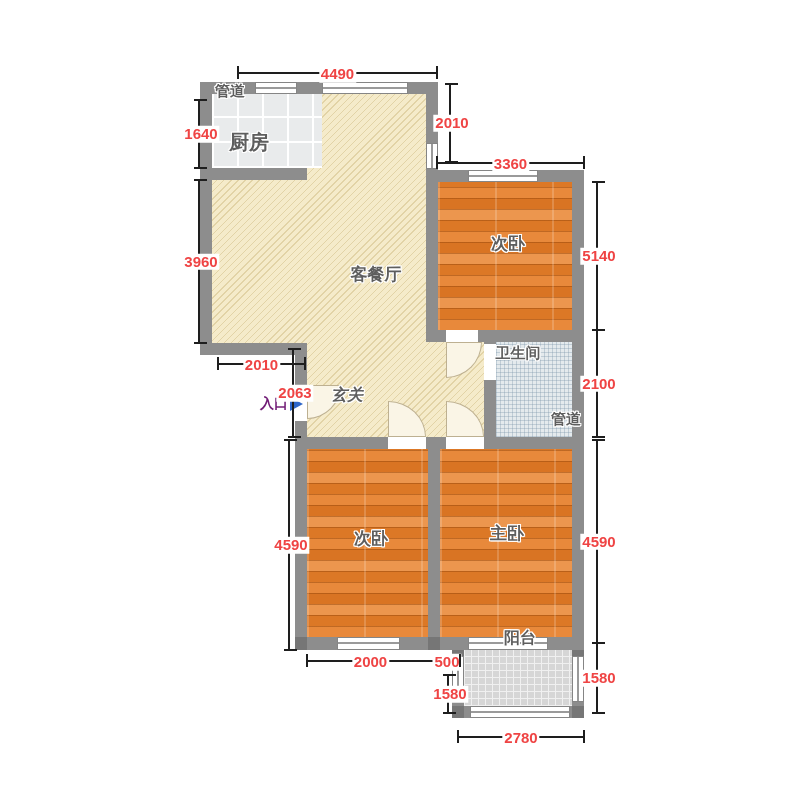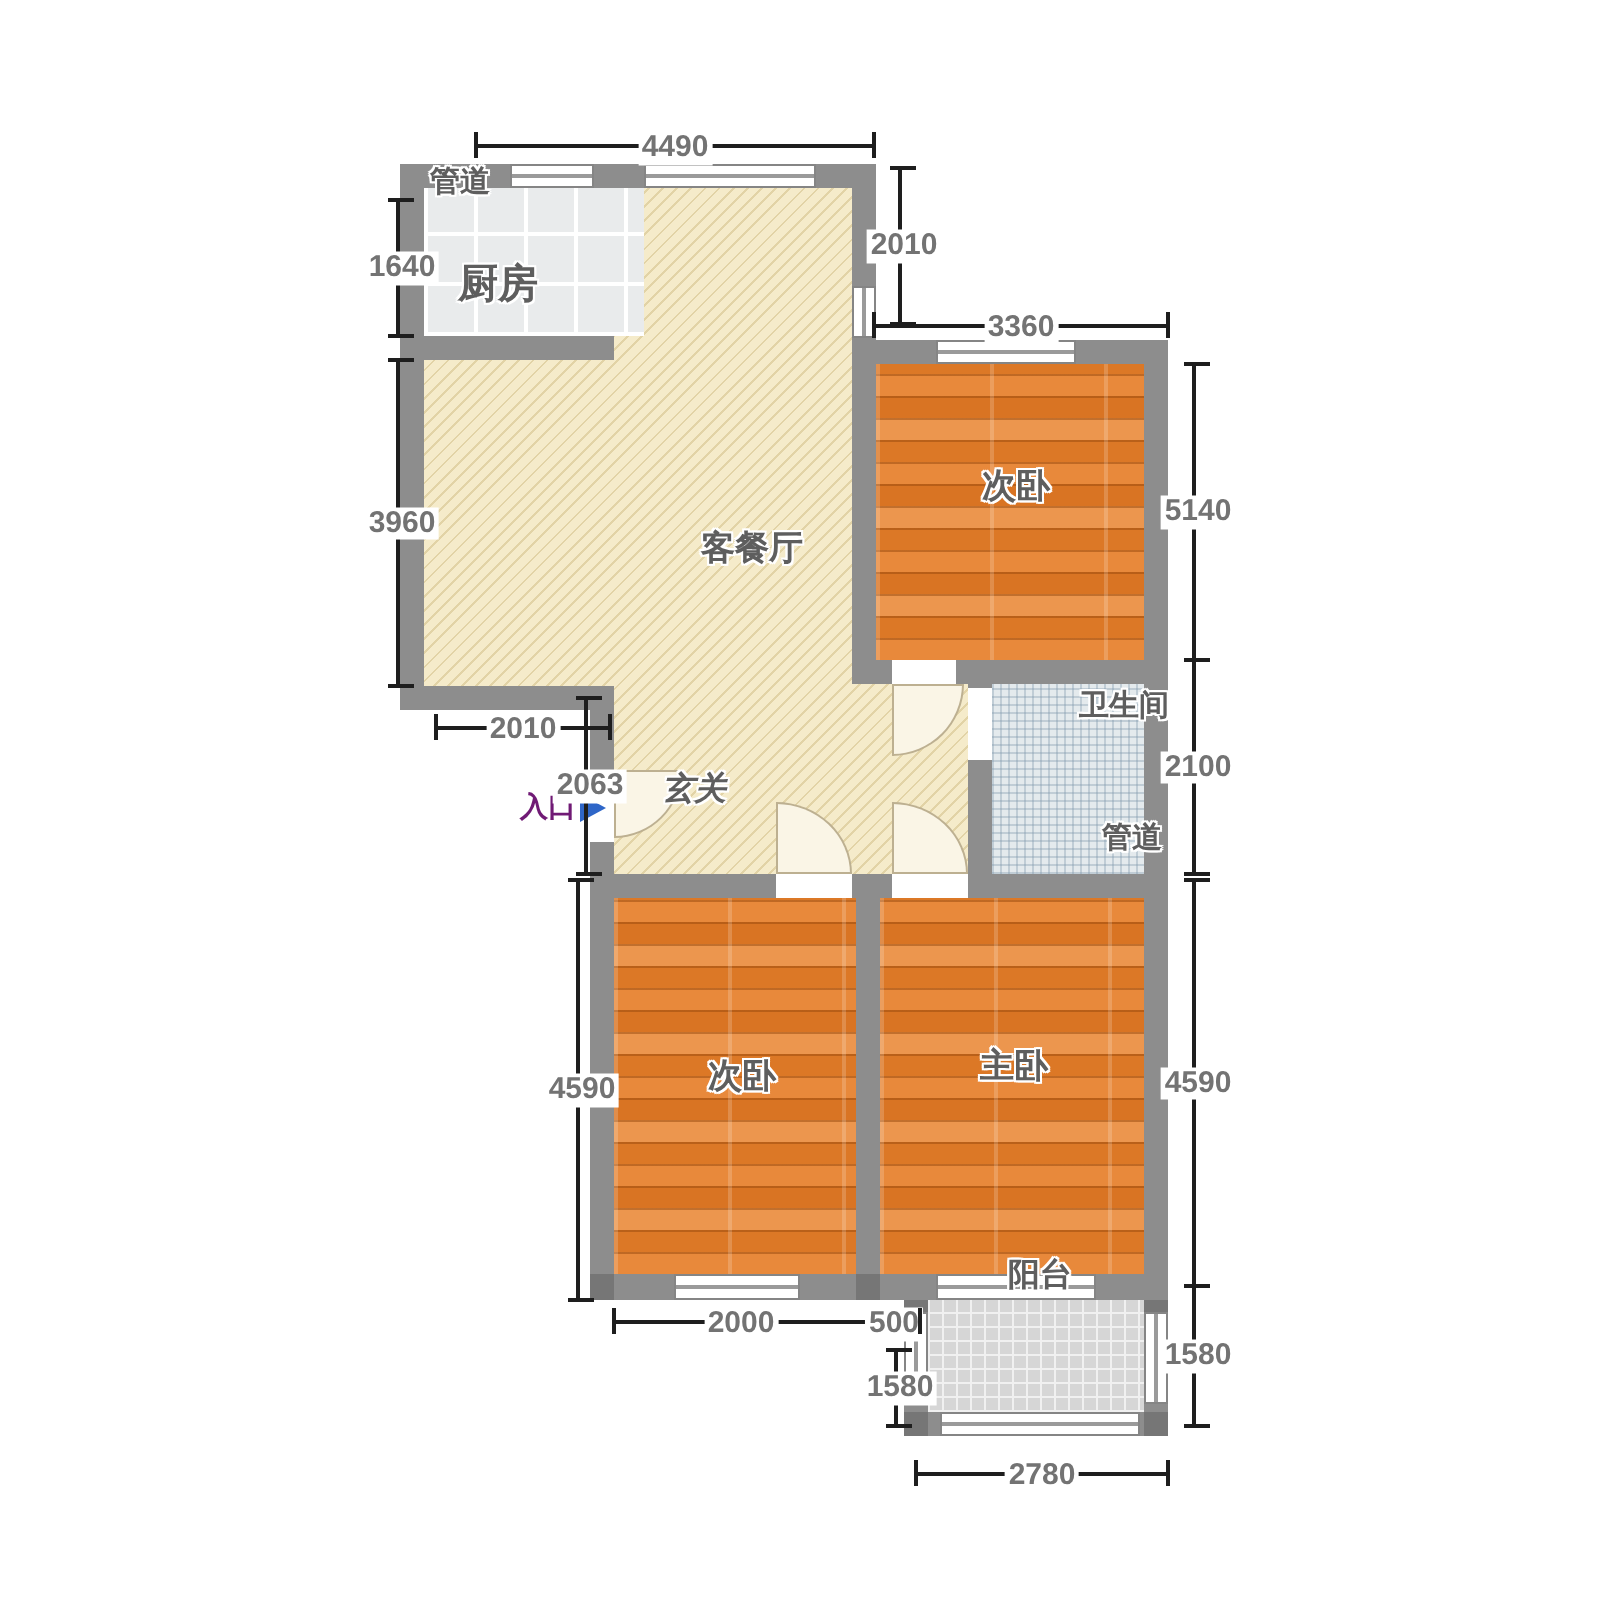--- a/index.html
+++ b/index.html
@@ -35,21 +35,21 @@
   .door-arc{background:#faf5e6;border:1px solid #bdb091;}
 
   
   .dim-h{position:absolute;height:0;border-top:2px solid #1e1e1e;}
   .dim-h::before,.dim-h::after{content:"";position:absolute;width:2px;height:13px;background:#1e1e1e;top:-8px;}
   .dim-h::before{left:-1px;} .dim-h::after{right:-1px;}
   .dim-v{position:absolute;width:0;border-left:2px solid #1e1e1e;}
   .dim-v::before,.dim-v::after{content:"";position:absolute;height:2px;width:13px;background:#1e1e1e;left:-6px;}
   .dim-v::before{top:-1px;} .dim-v::after{bottom:-1px;}
   .dim-label{position:absolute;left:50%;top:50%;transform:translate(-50%,-50%);
-             background:#ffffff;padding:0 2px;font-weight:bold;font-size:15px;color:#737373;
+             background:#ffffff;padding:0 2px;font-weight:bold;font-size:15px;color:#ef4444;
              line-height:1.1;white-space:nowrap;}
   .dim-v .dim-label{left:1px;}
 
   
   .room-label{position:absolute;transform:translate(-50%,-50%);font-weight:bold;color:#5e5e5e;
     white-space:nowrap;
     text-shadow:-1px -1px 0 #fff,1px -1px 0 #fff,-1px 1px 0 #fff,1px 1px 0 #fff,
                 -1px 0 0 #fff,1px 0 0 #fff,0 -1px 0 #fff,0 1px 0 #fff;}
   .entry-label{position:absolute;transform:translate(-50%,-50%);font-weight:bold;font-size:14px;
     color:#701a75;white-space:nowrap;
@@ -113,21 +113,21 @@
   <div class="abs opening" style="left:295px;top:385px;width:12px;height:36px;"></div>
   <div class="abs opening" style="left:446px;top:330px;width:32px;height:12px;"></div>
   <div class="abs opening" style="left:484px;top:344px;width:12px;height:36px;"></div>
   <div class="abs opening" style="left:388px;top:437px;width:38px;height:12px;"></div>
   <div class="abs opening" style="left:446px;top:437px;width:38px;height:12px;"></div>
 
   <div class="room-label" style="left:230px;top:91px;font-size:15px;">管道</div>
   <div class="room-label" style="left:249px;top:142px;font-size:20px;">厨房</div>
   <div class="room-label" style="left:376px;top:274px;font-size:17px;">客餐厅</div>
   <div class="room-label" style="left:508px;top:243px;font-size:17px;">次卧</div>
-  <div class="room-label" style="left:518px;top:353px;font-size:15px;margin-left:44px;">卫生间</div>
+  <div class="room-label" style="left:518px;top:353px;font-size:15px;">卫生间</div>
   <div class="room-label" style="left:566px;top:419px;font-size:15px;">管道</div>
   <div class="room-label" style="left:347px;top:395px;font-size:16px;font-style:italic;">玄关</div>
   <div class="room-label" style="left:371px;top:538px;font-size:17px;">次卧</div>
   <div class="room-label" style="left:507px;top:533px;font-size:17px;">主卧</div>
   <div class="room-label" style="left:520px;top:638px;font-size:16px;">阳台</div>
 
   <div class="entry-label" style="left:274px;top:404px;">入口</div>
   <div class="entry-arrow" style="left:290px;top:397px;"></div>
 
   <div class="dim-h" style="left:238px;top:72px;width:199px;">

